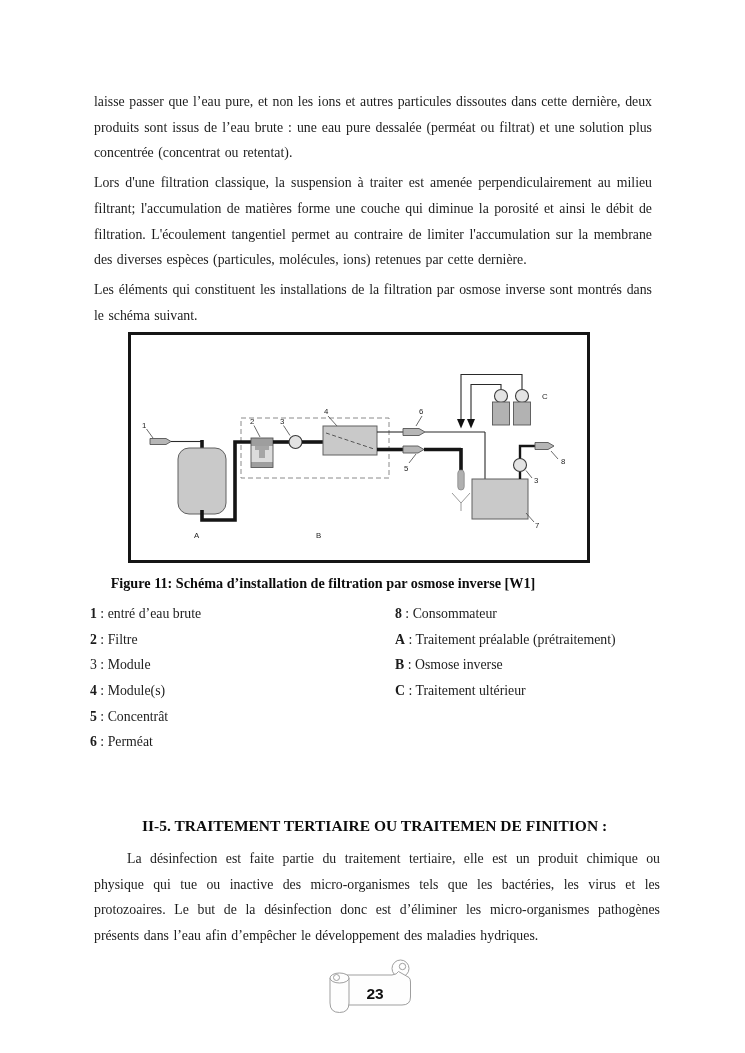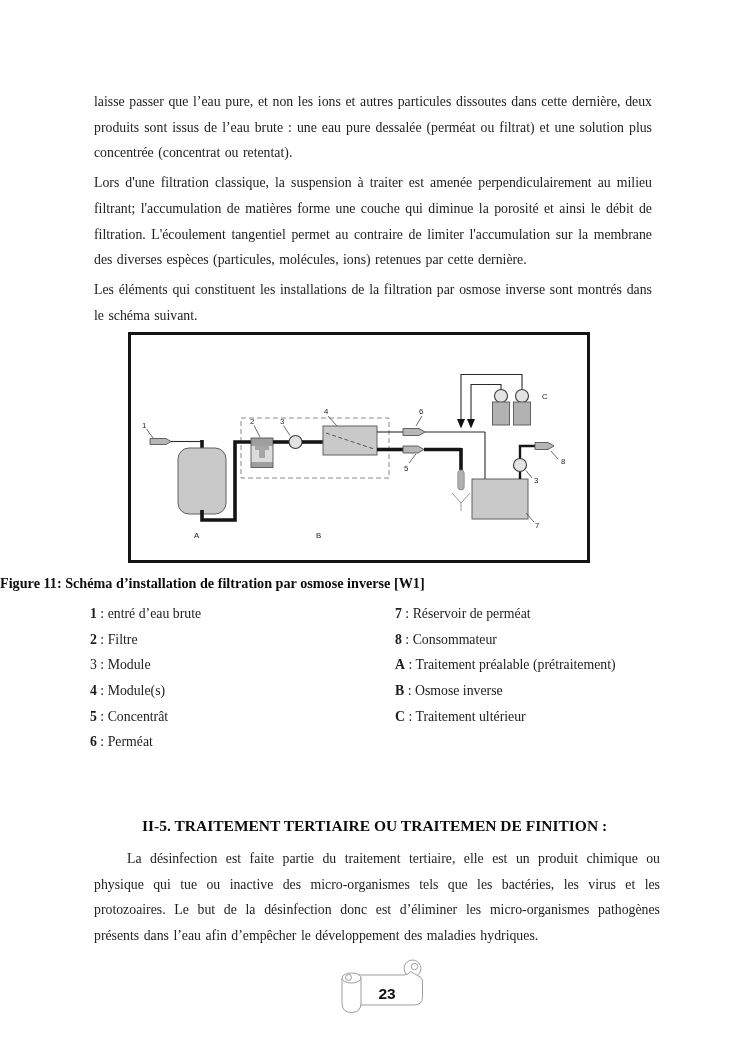--- a/index.html
+++ b/index.html
@@ -7,35 +7,35 @@
     position:relative; width:745px; height:1053px; background:#ffffff;
     font-family:"Liberation Serif", serif; color:#1c1c1c; overflow:hidden;
   }
   .textblock { position:absolute; left:90px; top:85px; width:566px; }
   .textblock p, .body-par {
     margin:4px; font-size:13.8px; line-height:25.7px; text-align:justify;
     word-spacing:1px; color:#1c1c1c;
   }
   .figure-box { position:absolute; left:128px; top:332px; width:462px; height:231px; }
   .caption {
-    position:absolute; left:0; top:575px; width:646px; 
+    position:absolute; left:0; top:575px; width:646px; text-align:center;
     font-weight:bold; font-size:14.2px; color:#0d0d0d;
   }
   .legend-col { position:absolute; top:601px; font-size:13.8px; }
   .legend-left { left:90px; }
   .legend-right { left:395px; }
   .lrow { height:25.65px; line-height:25.65px; white-space:pre; }
   .lk { font-weight:bold; }
   .lk-normal { font-weight:normal; }
   .heading {
     position:absolute; left:142px; top:817px; font-weight:bold;
     font-size:15.5px; color:#0d0d0d;
   }
   .body-par { position:absolute; left:90px; top:842px; width:566px; text-indent:33px; }
-  .footer-scroll { position:absolute; left:334px; top:952px; }
+  .footer-scroll { position:absolute; left:322px; top:952px; }
   
   .pipe   { stroke:#151515; stroke-width:3.6; }
   .pipe2  { stroke:#151515; stroke-width:2.4; }
   .thin   { stroke:#2a2a2a; stroke-width:1.1; }
   .leader { stroke:#444444; stroke-width:0.8; }
   .cyl    { fill:#b6b6b6; stroke:#555555; stroke-width:0.9; }
   .vessel { fill:#c9c9c9; stroke:#606060; stroke-width:1; }
   .pump   { fill:#e3e3e3; stroke:#3a3a3a; stroke-width:1.1; }
   .dlabel { font-family:"Liberation Sans", sans-serif; font-size:7.8px; fill:#1d1d1d; }
   .scroll-num { font-family:"Liberation Sans", sans-serif; font-size:15.5px; font-weight:bold; fill:#111111; text-anchor:middle; }
@@ -158,21 +158,20 @@
   <div class="legend-col legend-left">
     <div class="lrow"><span class="lk">1</span><span> : entré d’eau brute</span></div>
     <div class="lrow"><span class="lk">2</span><span> : Filtre</span></div>
     <div class="lrow"><span class="lk lk-normal">3</span><span> : Module</span></div>
     <div class="lrow"><span class="lk">4</span><span> : Module(s)</span></div>
     <div class="lrow"><span class="lk">5</span><span> : Concentrât</span></div>
     <div class="lrow"><span class="lk">6</span><span> : Perméat</span></div>
   </div>
 
   <div class="legend-col legend-right">
-    <div class="lrow"><span class="lk">7</span><span> : Réservoir de perméat</span></div>
     <div class="lrow"><span class="lk">8</span><span> : Consommateur</span></div>
     <div class="lrow"><span class="lk">A</span><span> : Traitement préalable (prétraitement)</span></div>
     <div class="lrow"><span class="lk">B</span><span> : Osmose inverse</span></div>
     <div class="lrow"><span class="lk">C</span><span> : Traitement ultérieur</span></div>
   </div>
 
   <div class="heading">II-5. TRAITEMENT TERTIAIRE OU TRAITEMEN DE FINITION :</div>
 
   <p class="body-par">La désinfection est faite partie du traitement tertiaire, elle est un produit chimique ou physique qui tue ou inactive des micro-organismes tels que les bactéries, les virus et les protozoaires. Le but de la désinfection donc est d’éliminer les micro-organismes pathogènes présents dans l’eau afin d’empêcher le développement des maladies hydriques.</p>
 

